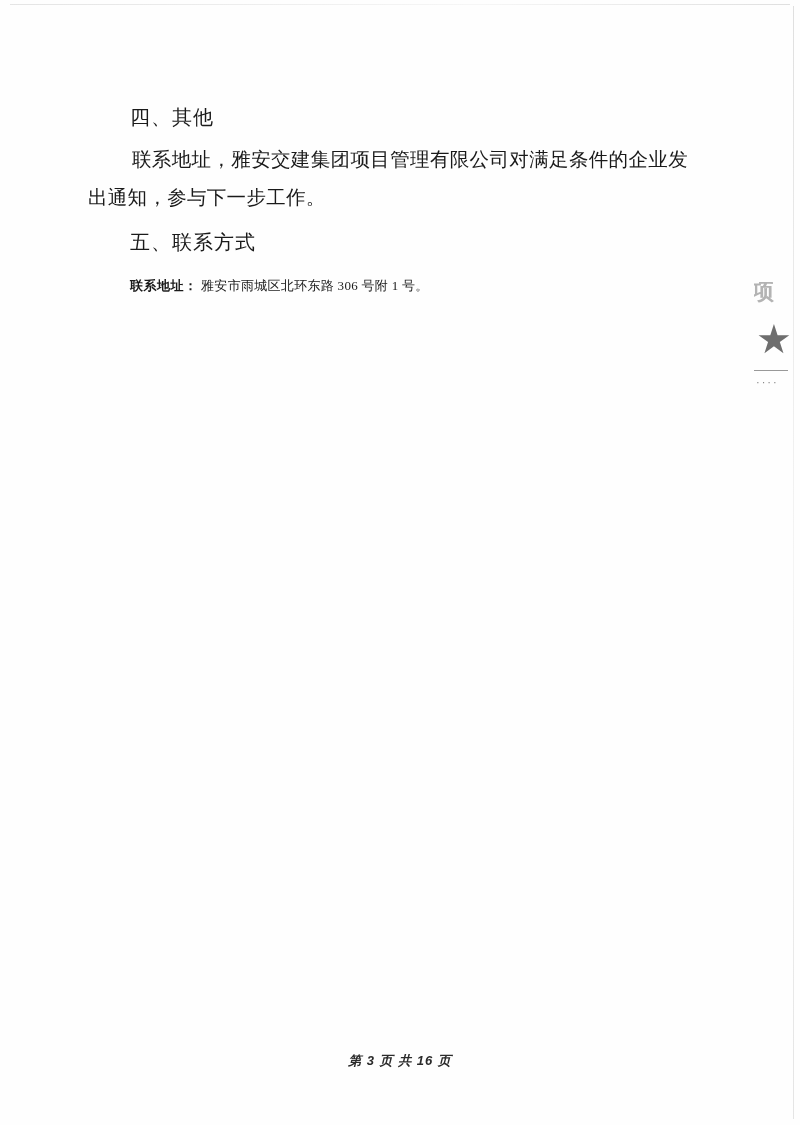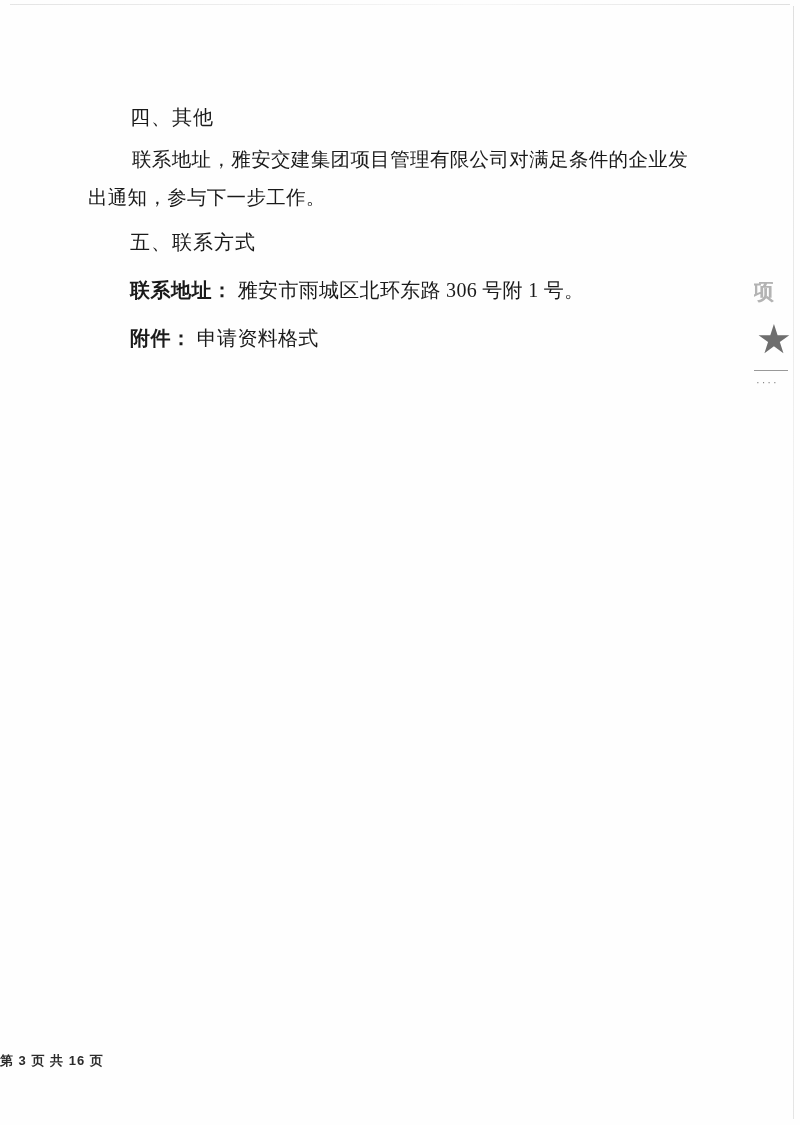--- a/index.html
+++ b/index.html
@@ -65,46 +65,48 @@
   .para.indent {
     text-indent: 44px;
   }
 
   .info-list {
     margin: 6px 0 0 0;
     padding: 0;
     list-style: none;
   }
   .info-list li {
-    font-size: 20px;
-    line-height: 48px;
+    font-size: 13px;
+    line-height: 40px;
     padding-left: 42px;
     letter-spacing: 0.3px;
     white-space: nowrap;
   }
   .info-list li .lbl {
     font-family: "Liberation Sans", sans-serif;
     font-weight: bold;
     letter-spacing: 0.5px;
   }
   .info-list li .val {
     font-family: "Liberation Serif", serif;
   }
 
   
   .footer {
     position: absolute;
     left: 0;
     right: 0;
     top: 1052px;
+    text-align: center;
     font-family: "Liberation Sans", sans-serif;
     font-weight: bold;
     font-size: 13px;
     color: #2b2b2b;
     letter-spacing: 1px;
+    font-style: italic;
   }
 
   
   .seal {
     position: absolute;
     right: 0;
     top: 258px;
     width: 46px;
     height: 160px;
     overflow: hidden;
@@ -161,24 +163,20 @@
 
     <p class="para indent">联系地址，雅安交建集团项目管理有限公司对满足条件的企业发出通知，参与下一步工作。</p>
 
     <h2 class="heading second">五、联系方式</h2>
 
     <ul class="info-list">
       <li>
         <span class="lbl">联系地址：</span>
         <span class="val">雅安市雨城区北环东路 306 号附 1 号。</span>
       </li>
-      <li>
-        <span class="lbl">附件：</span>
-        <span class="val">申请资料格式</span>
-      </li>
     </ul>
   </div>
 
   <div class="seal">
     <div class="seal-text">项</div>
     <div class="seal-star">★</div>
     <div class="seal-rule"></div>
     <div class="seal-dots">····</div>
   </div>
 

